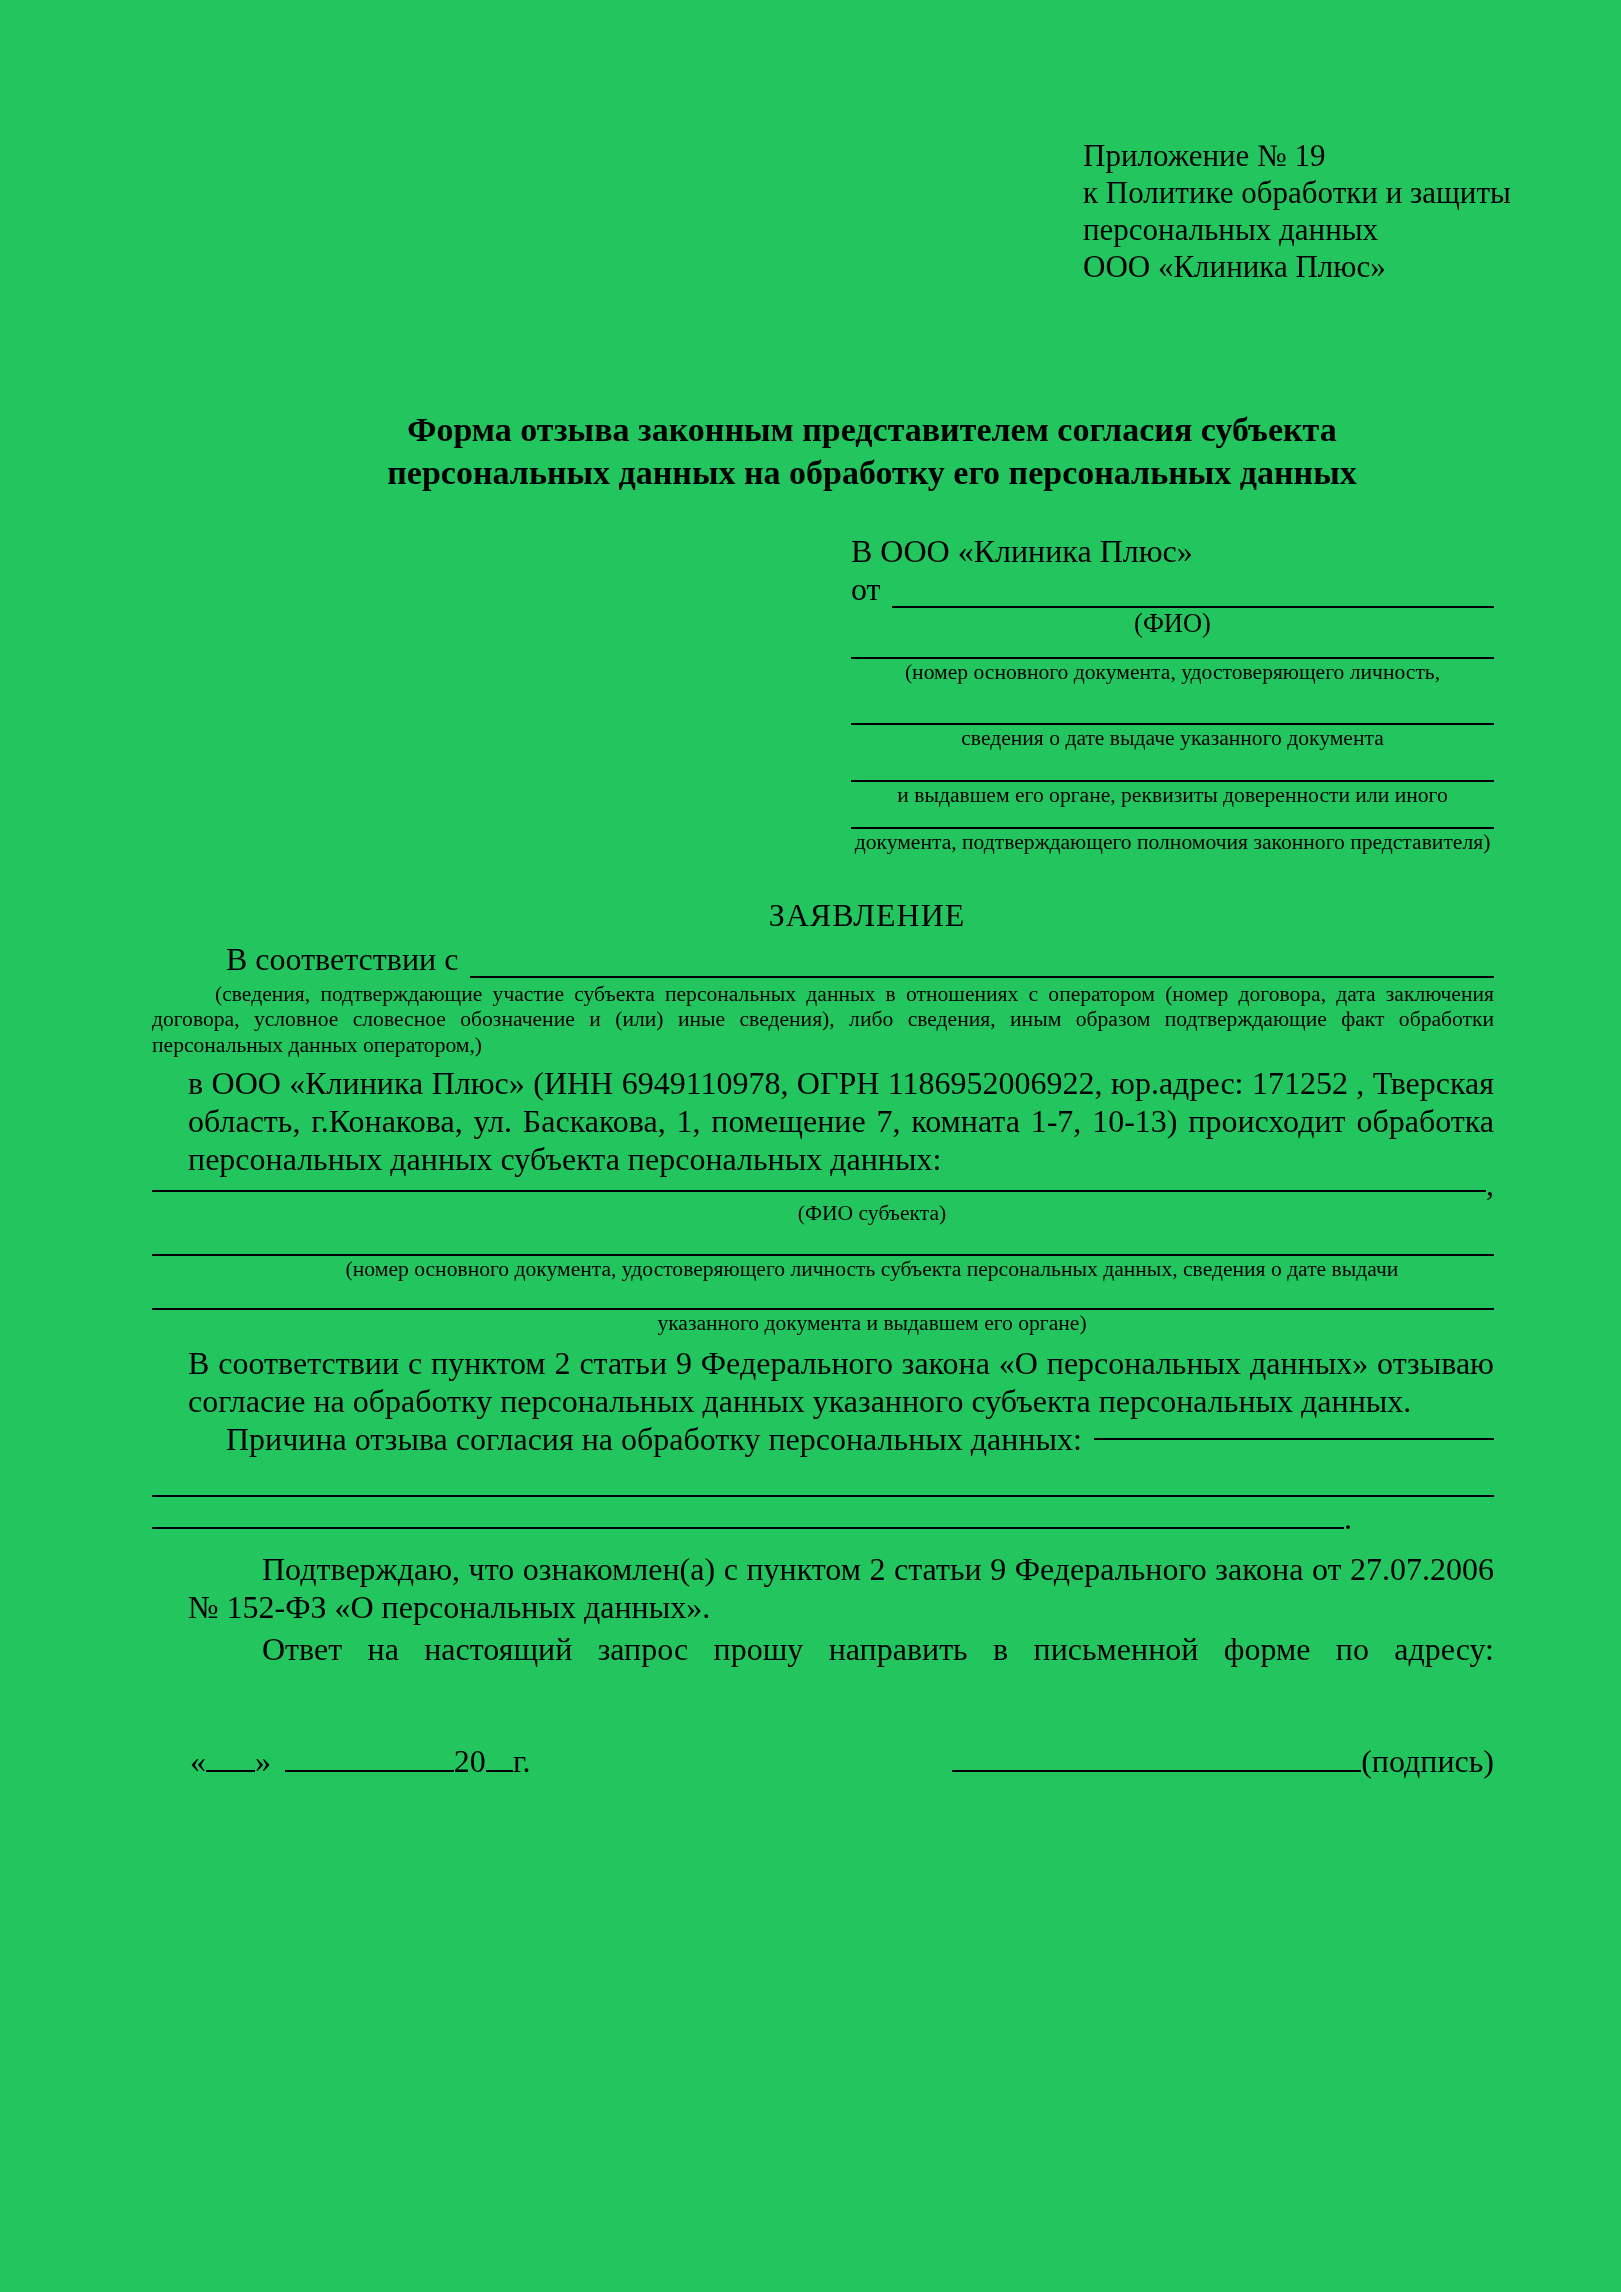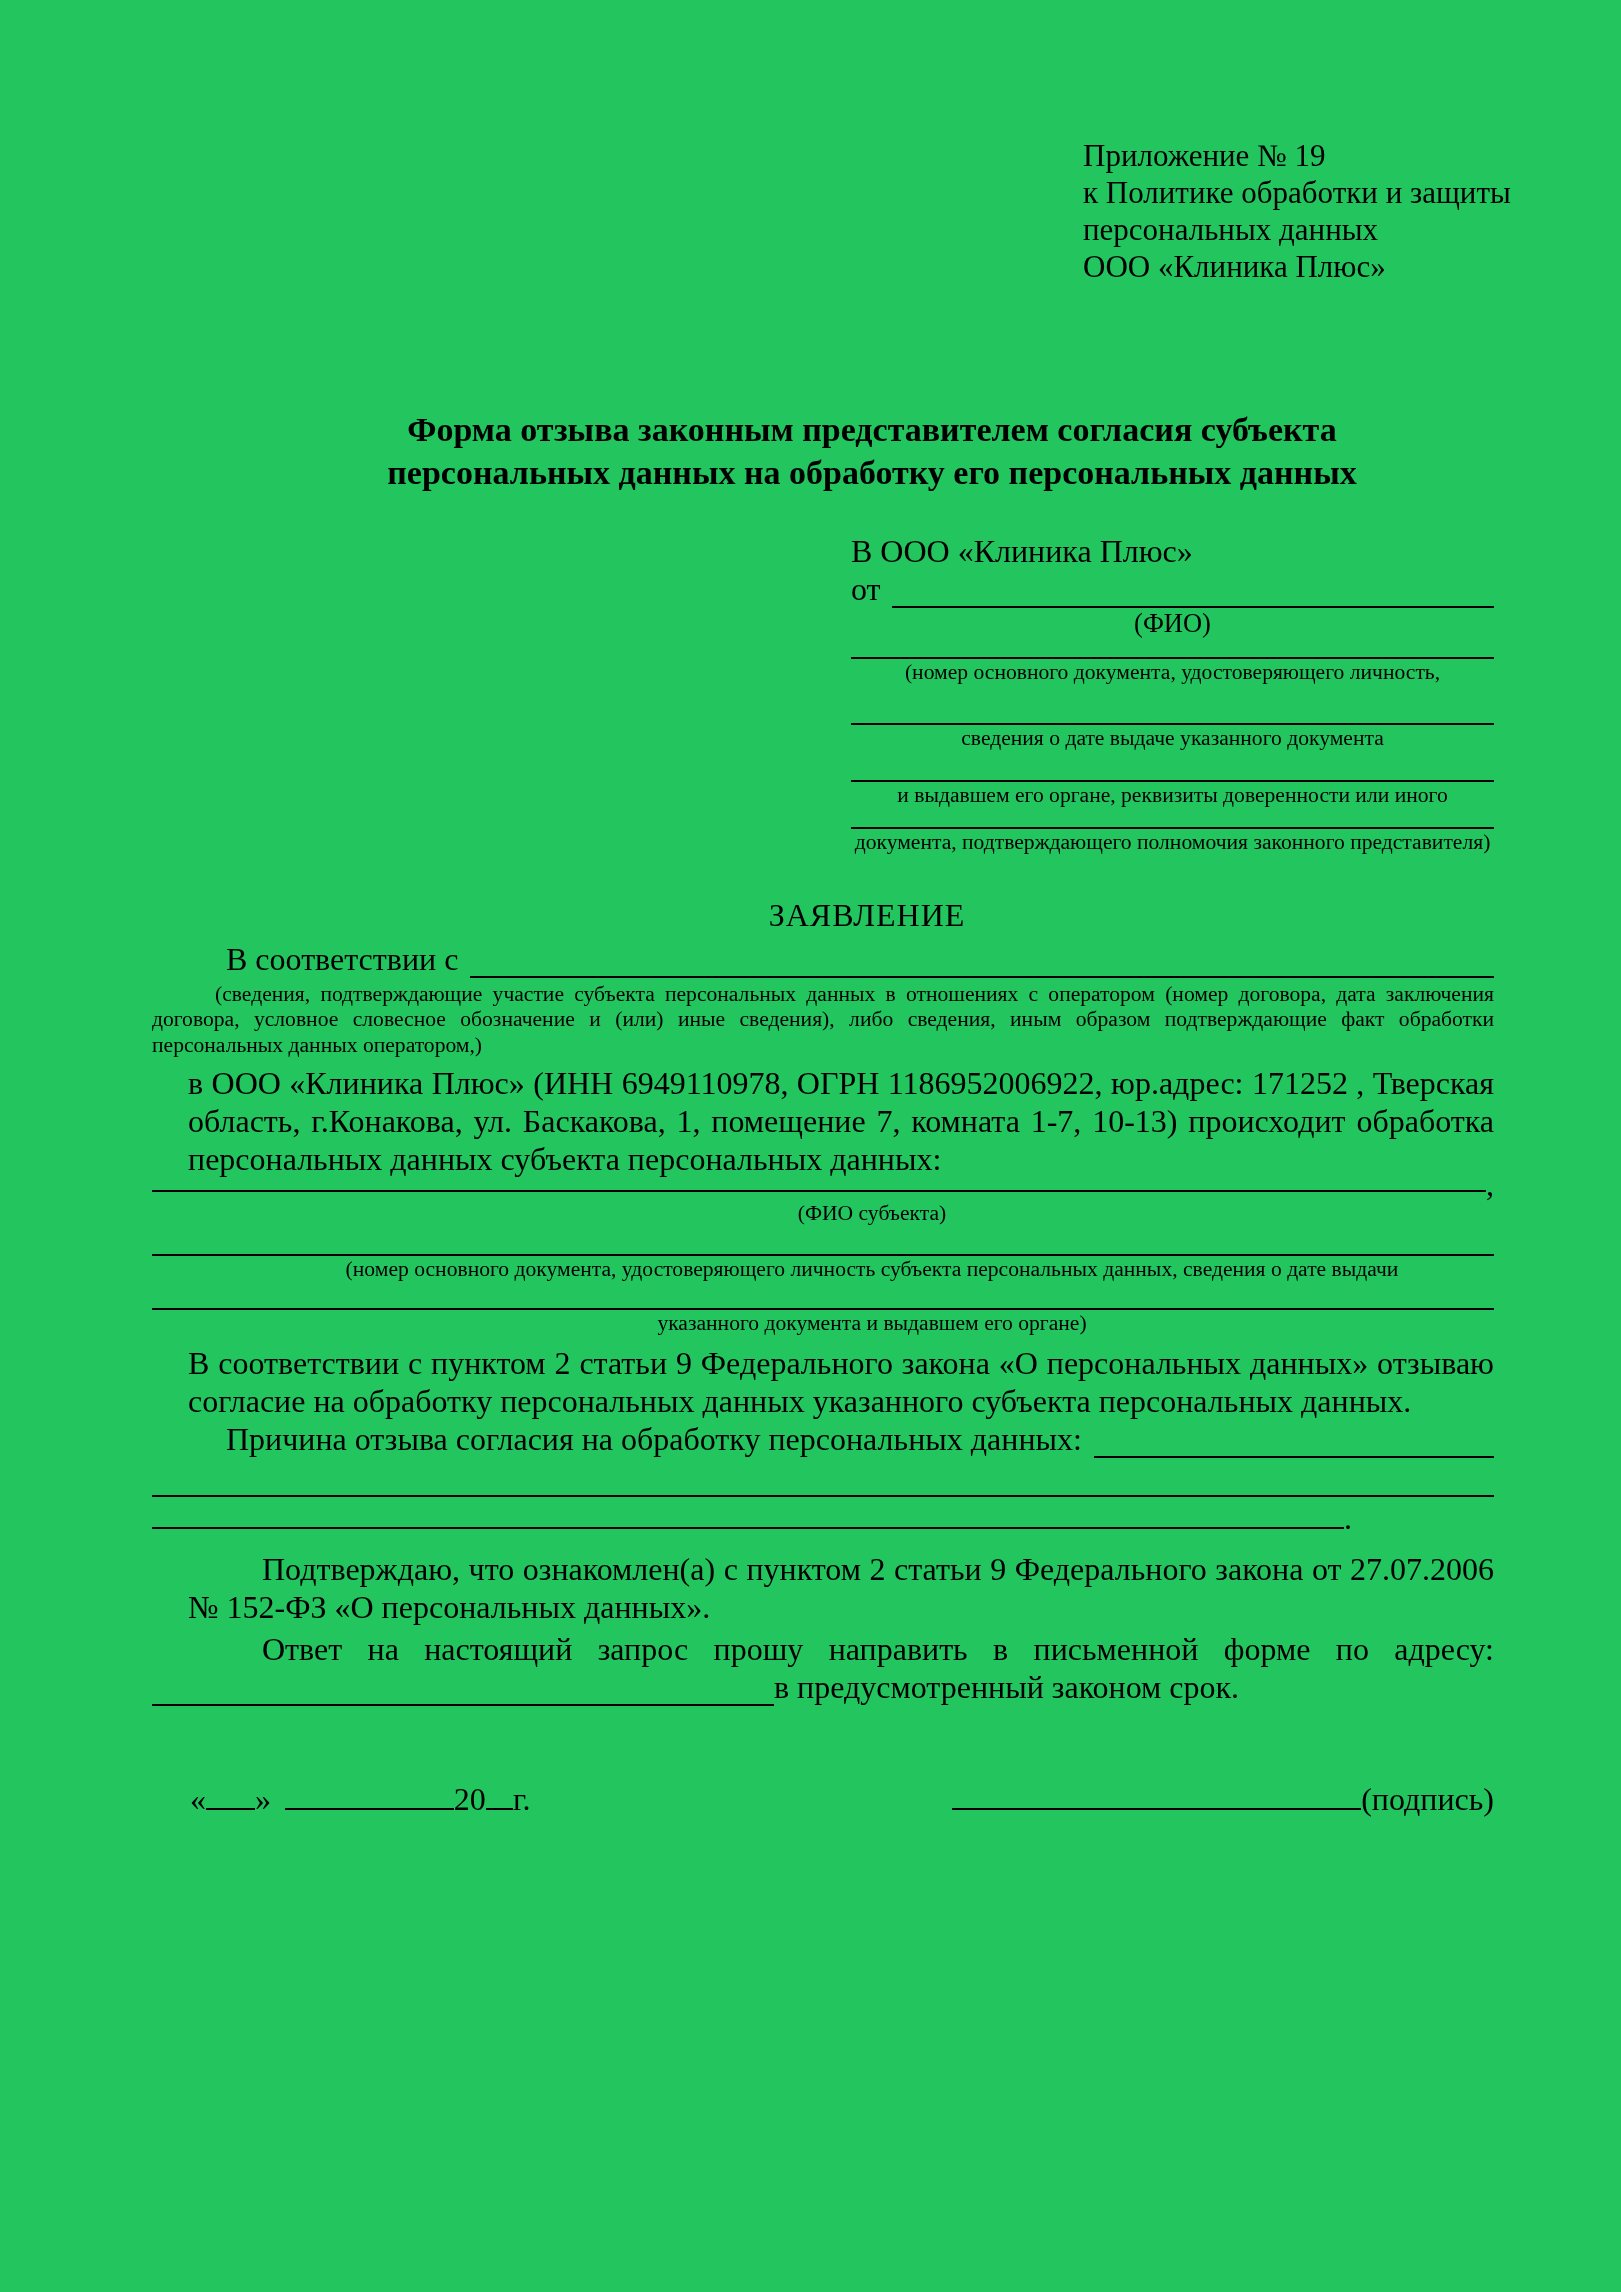--- a/index.html
+++ b/index.html
@@ -68,21 +68,21 @@
   }
   .body-par { text-align: justify; margin-left: 36px; }
   .operator-par { margin-top: 5.9px; }
   .subject-row { height: 13.7px; align-items: flex-end; }
   .subject-row .trail { line-height: 13.7px; white-space: pre; }
   .mid-cap { padding-left: 98px; }
   .fio-sub-cap { margin-top: 7.8px; font-size: 21.6px; line-height: 26.5px; text-align: center; padding-left: 98px; }
   .m-l1 { height: 30px; margin-top: 0; }
   .m-l2 { height: 27.4px; }
   .withdraw-par { margin-top: 6.9px; }
-  .reason-row { height: 38px; }
+  .reason-row { height: 38px; align-items: center; }
   .r-l1 { height: 39px; }
   .r-row2 { height: 32px; align-items: flex-end; padding-right: 142px; }
   .r-row2 .trail { line-height: 19.6px; white-space: pre; }
   .confirm-par { margin-top: 21.6px; text-indent: 74px; }
   .reply-par { margin-top: 3.9px; text-indent: 74px; text-align-last: justify; }
   .reply-line-row { height: 38px; }
   .reply-blank { width: 622px; border-bottom: 2.9px solid #000; }
   .reply-tail { white-space: nowrap; }
   .footer-row {
     margin-top: 74px;
@@ -165,24 +165,20 @@
   </div>
   <div class="fill-line r-l1"></div>
   <div class="flex-row r-row2">
     <span class="grow-line" style="margin-left:0"></span>
     <span class="trail">.</span>
   </div>
 
   <div class="body-par confirm-par">Подтверждаю, что ознакомлен(а) с пунктом 2 статьи 9 Федерального закона от 27.07.2006 № 152-ФЗ «О персональных данных».</div>
 
   <div class="body-par reply-par">Ответ на настоящий запрос прошу направить в письменной форме по адресу:</div>
-  <div class="flex-row reply-line-row">
-    <span class="reply-blank"></span>
-    <span class="reply-tail">в предусмотренный законом срок.</span>
-  </div>
 
   <div class="footer-row">
     <div class="footer-date">
       <span>«</span><span class="blank b-day"></span><span>»</span><span class="blank b-month"></span><span>20</span><span class="blank b-year"></span><span>г.</span>
     </div>
     <div class="footer-sign">
       <span class="blank b-sign"></span><span>(подпись)</span>
     </div>
   </div>
 

